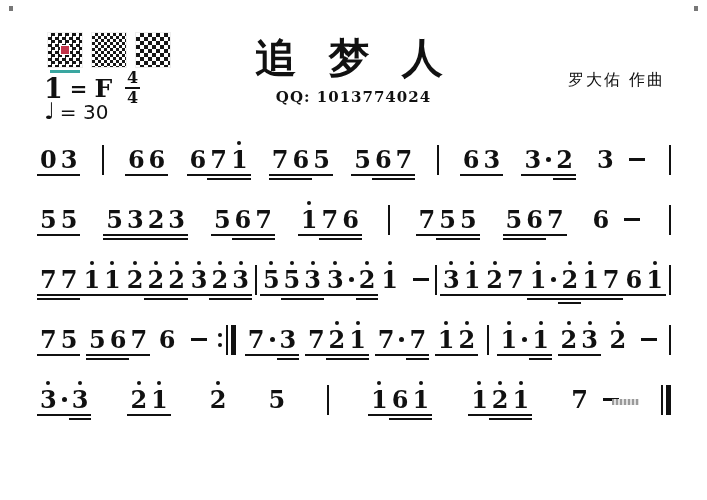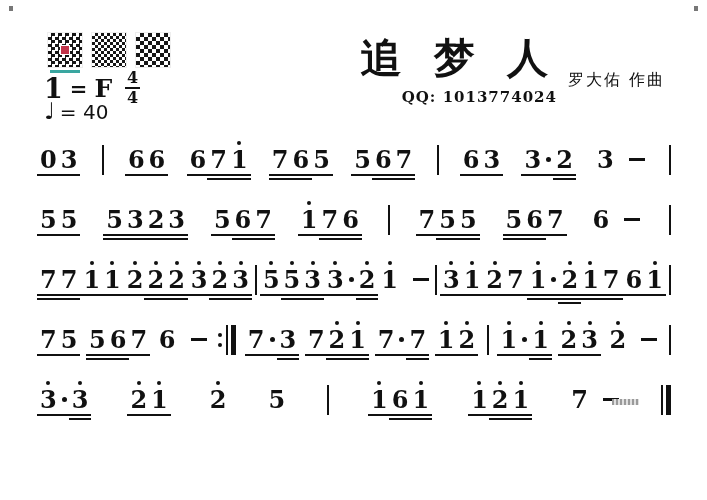--- a/index.html
+++ b/index.html
@@ -27,21 +27,21 @@
   .kf{font-size:25px;line-height:1;}
   .frac{display:inline-flex;flex-direction:column;align-items:center;margin-left:6px;}
   .frac b{font-size:16px;line-height:1;font-weight:700;font-style:normal;}
   .fbar{width:15px;height:2px;background:#111;margin:1px 0;display:block;}
   .tempo{position:absolute;left:44px;top:100px;display:flex;align-items:center;gap:5px;
          font-family:"DejaVu Sans","Liberation Sans",sans-serif;}
   .tnote{font-size:23px;line-height:1;}
   .tval{font-size:20px;line-height:1;}
 
   
-  .titleblock{position:absolute;left:150px;right:150px;top:36px;text-align:right;}
+  .titleblock{position:absolute;left:150px;right:150px;top:36px;text-align:center;}
   .title{font-size:41px;font-weight:700;letter-spacing:9px;line-height:1.1;}
   .qq{font-size:15px;font-weight:700;letter-spacing:1px;margin-top:7px;}
   .credits{position:absolute;right:42px;top:66px;font-size:16px;letter-spacing:2px;
            line-height:1.75;text-align:left;margin-left:40px;}
 
   
   .score{position:absolute;left:40px;right:36px;top:137px;}
   .mline{display:flex;justify-content:space-between;align-items:flex-start;
          height:47px;margin-bottom:13px;}
   .grp{display:flex;gap:4px;}
@@ -89,21 +89,21 @@
     <span class="kf">F</span>
     <span class="frac">
       <b>4</b>
       <i class="fbar"></i>
       <b>4</b>
     </span>
   </div>
 
   <div class="tempo">
     <span class="tnote">♩</span>
-    <span class="tval">= 40</span>
+    <span class="tval">= 30</span>
   </div>
 
   <div class="titleblock">
     <div class="title">追 梦 人</div>
     <div class="qq">QQ: 1013774024</div>
   </div>
 
   <div class="credits">
     <div>罗大佑 作曲</div>
   </div>

